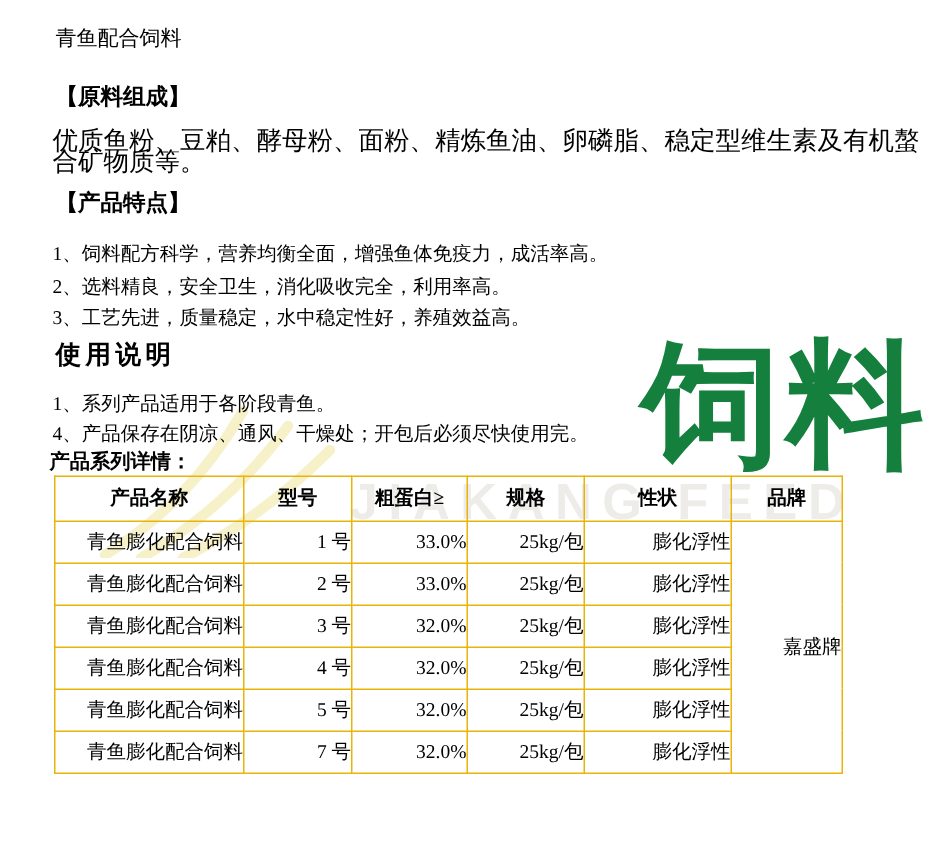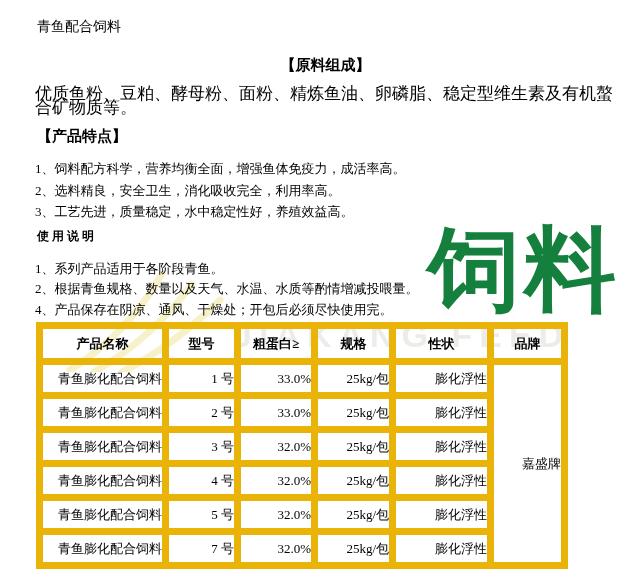--- a/index.html
+++ b/index.html
@@ -31,49 +31,49 @@
     color:#edecE8;
   }
   .wm-logo { left:52px; top:262px; }
 
   
   .doc { position:absolute; left:37px; top:19px; right:9px; z-index:1; }
 
   .title { font-size:14px; line-height:16px; }
 
   .bheading { font-size:15px; font-weight:bold; line-height:17px; }
-  .mt-ing  { margin-top:22px;text-align:center; }
+  .mt-ing  { margin-top:22px; }
   .mt-feat { margin-top:13px; }
 
   .body-line { font-size:17px; line-height:14px; margin-top:13px; margin-left:-2px; }
 
   .list { font-size:13px; margin-left:-2px; margin-top:13px; }
   .features-list .line { line-height:21.5px;font-family:Liberation Serif, serif; }
   .usage-list    .line { line-height:20.5px; }
 
   .usage-heading {
-    font-size:12px; font-weight:bold; line-height:19px;
+    font-size:17px; font-weight:bold; line-height:19px;
     letter-spacing:3px; margin-top:4px;
   }
 
   .series-heading {
     font-size:13.5px; font-weight:bold; line-height:15px;
     margin-left:-4px; margin-top:0;
   }
 
   
   table.products {
     border-collapse:collapse;
     table-layout:fixed;
     width:525px;
     margin-top:2px; margin-left:-1px;
     font-size:13px;
   }
   table.products th, table.products td {
-    border:7px solid #eab308;
+    border:1px solid #eab308;
     text-align:center;
     vertical-align:middle;
     padding:0;
     overflow:hidden;
   }
   table.products th { font-weight:bold; height:29px; }
   table.products td { height:27px;text-align:right; }
 </style>
 </head>
 <body>
@@ -98,24 +98,24 @@
   <div class="bheading mt-feat">【产品特点】</div>
   <div class="list features-list">
     <div class="line">1、饲料配方科学，营养均衡全面，增强鱼体免疫力，成活率高。</div>
     <div class="line">2、选料精良，安全卫生，消化吸收完全，利用率高。</div>
     <div class="line">3、工艺先进，质量稳定，水中稳定性好，养殖效益高。</div>
   </div>
 
   <div class="usage-heading">使用说明</div>
   <div class="list usage-list">
     <div class="line">1、系列产品适用于各阶段青鱼。</div>
-    <div class="line">2、根据青鱼规格、数量以及天气、水温、水质等酌情增减投喂量。</div>
     <div class="line">4、产品保存在阴凉、通风、干燥处；开包后必须尽快使用完。</div>
   </div>
 
+  <div class="series-heading">产品系列详情：</div>
 
   <table class="products">
     <colgroup>
       <col style="width:126px">
         <col style="width:72px">
         <col style="width:77px">
       <col style="width:78px">
         <col style="width:98px">
         <col style="width:74px">
     </colgroup>

